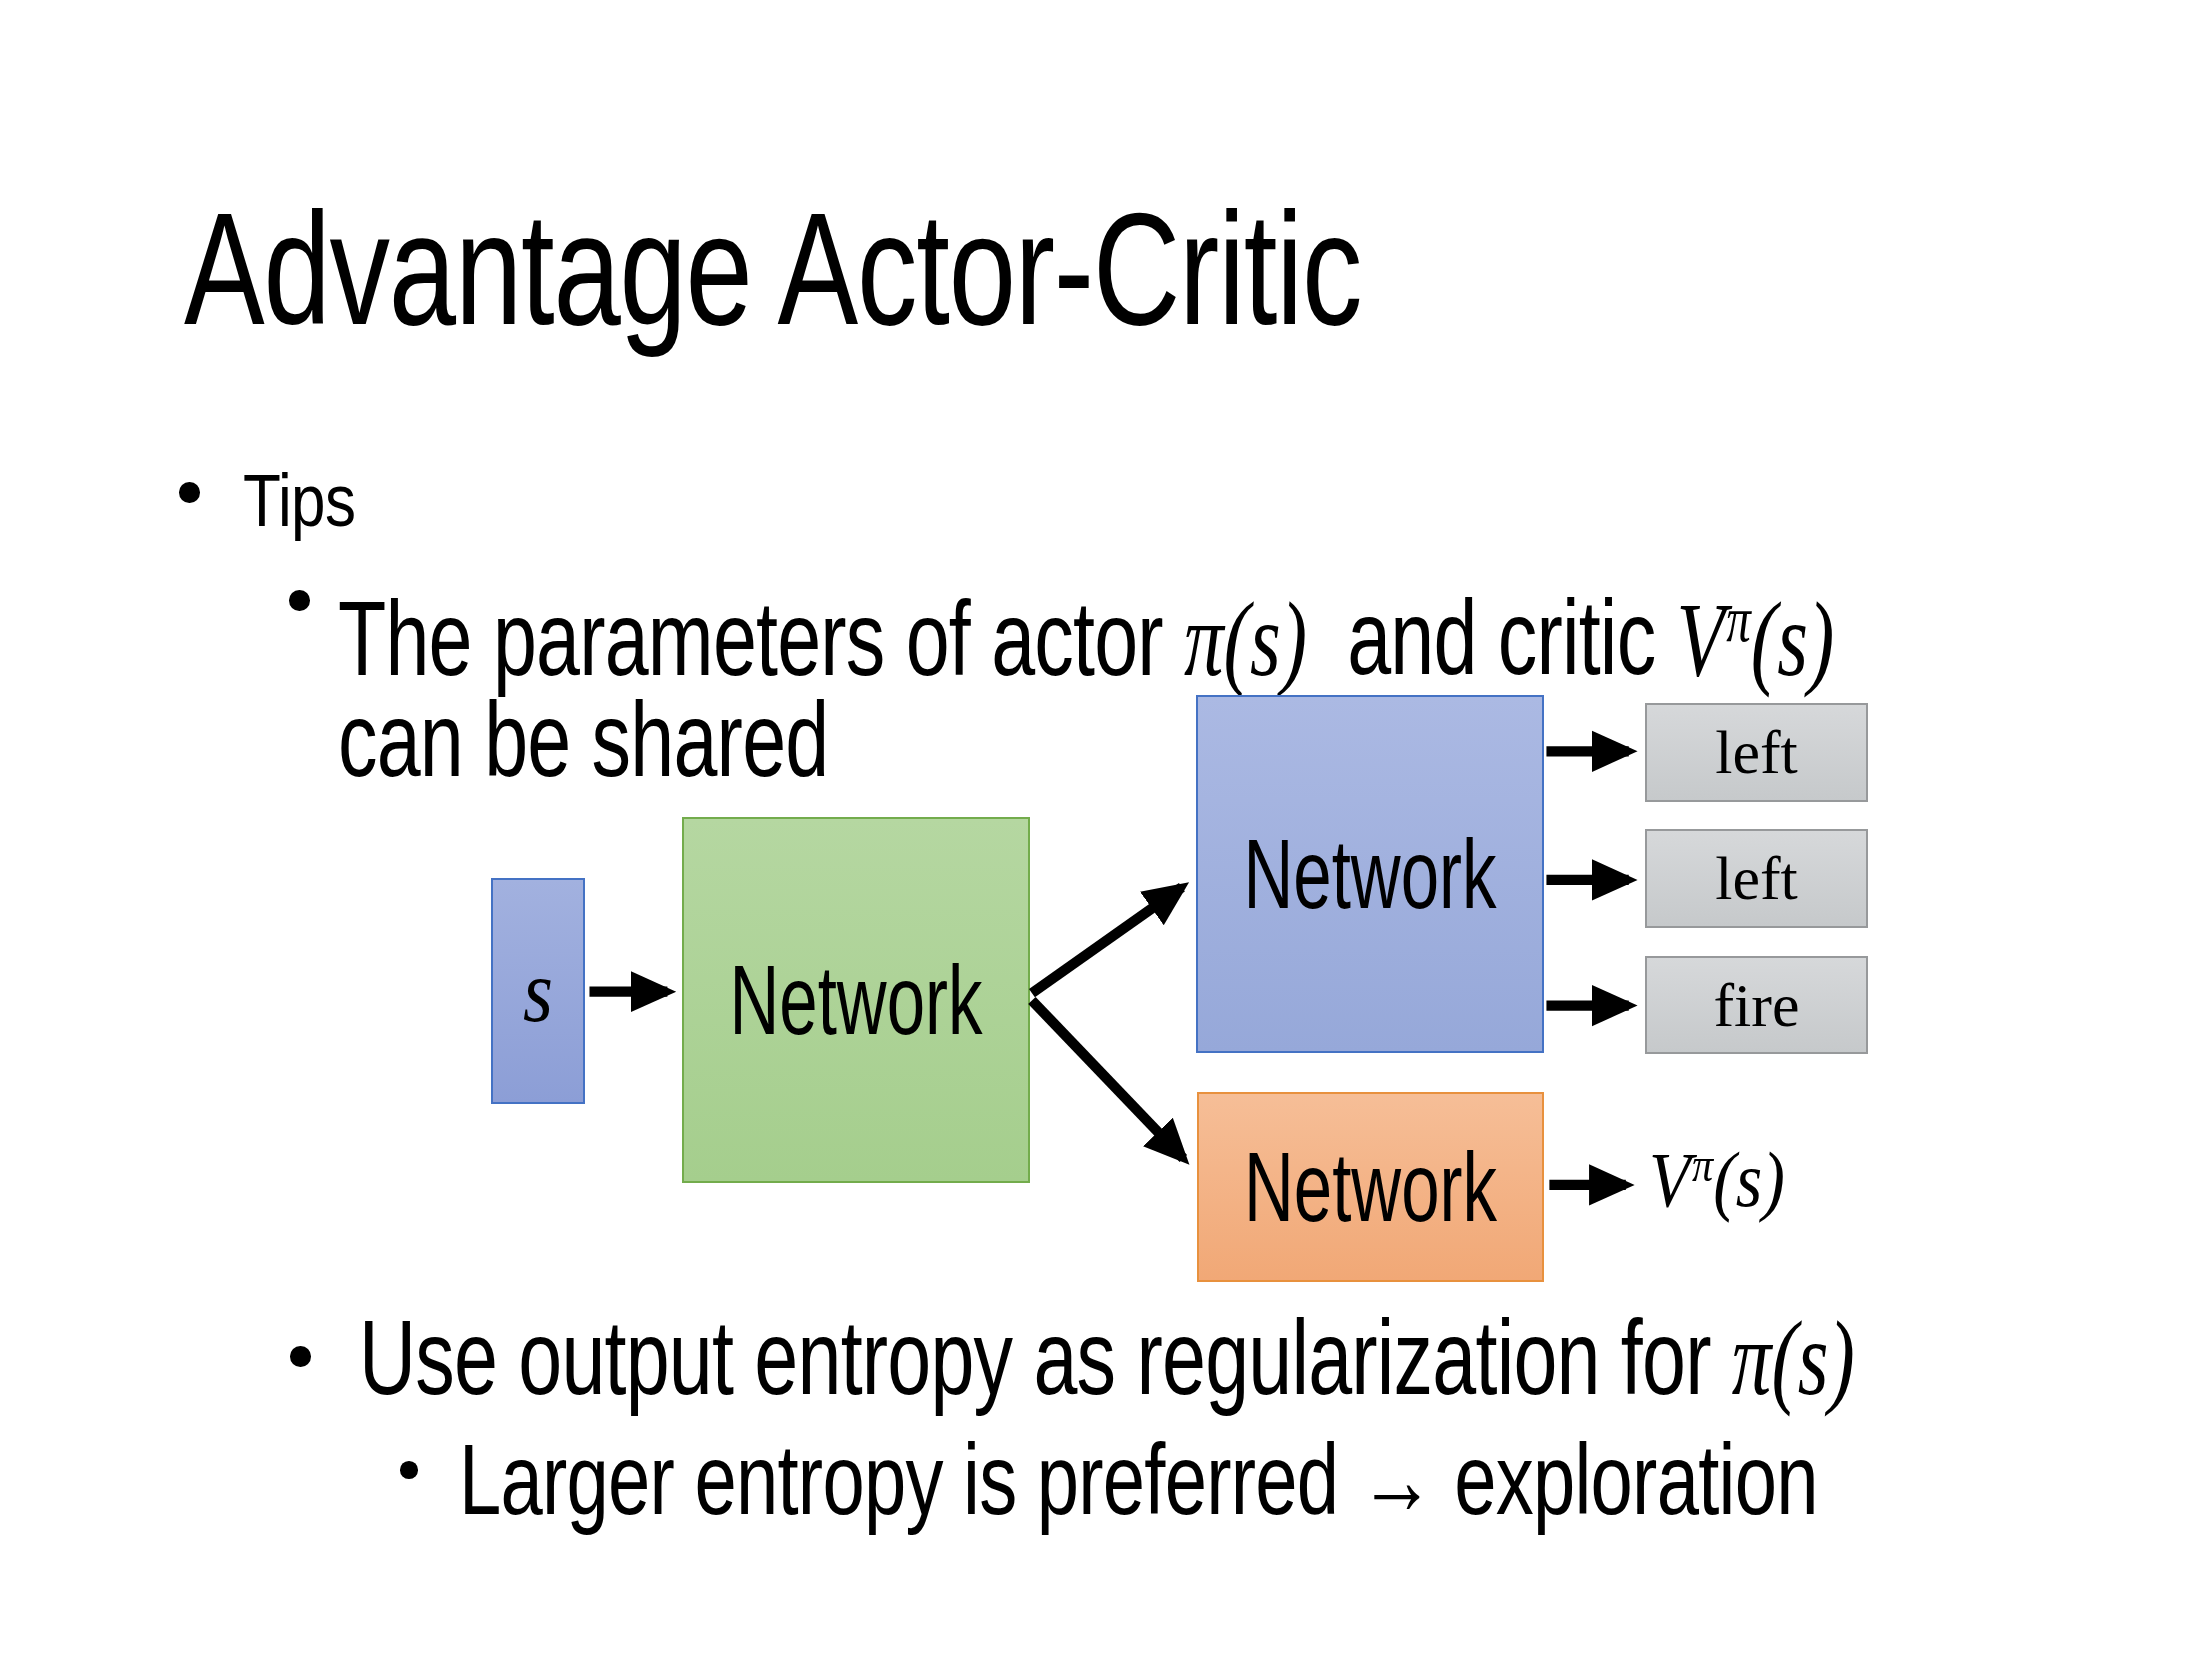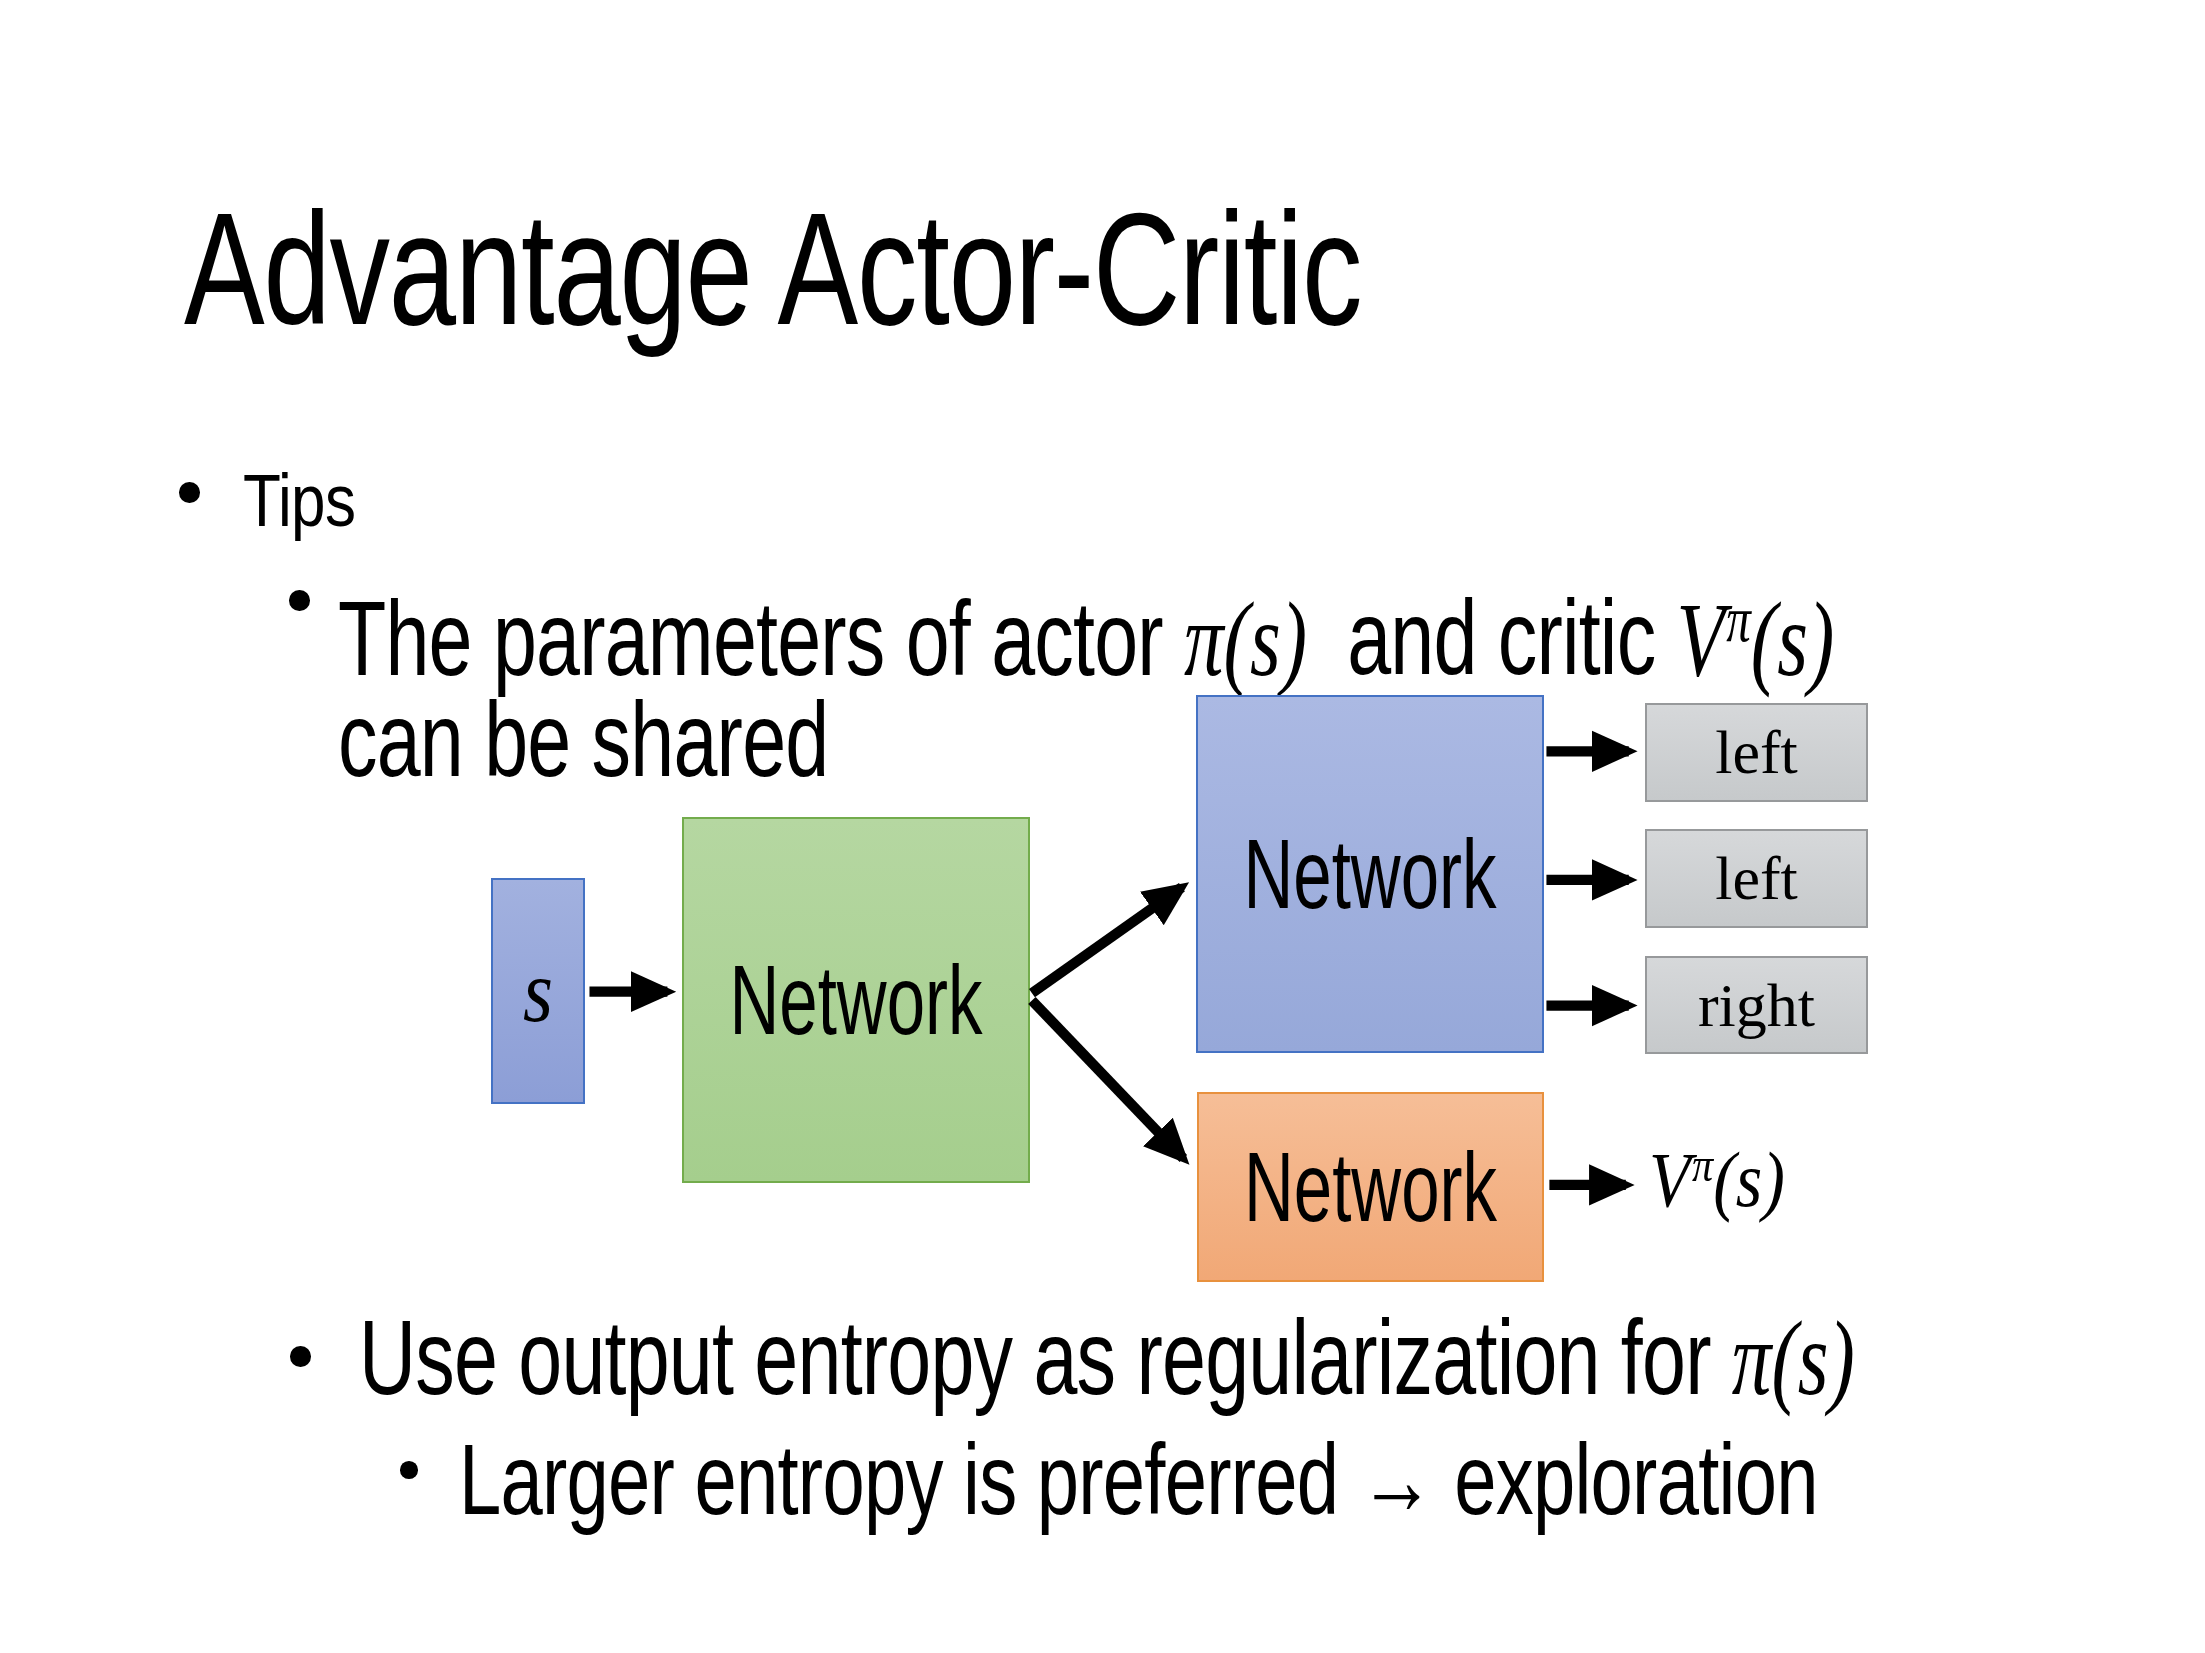--- a/index.html
+++ b/index.html
@@ -131,21 +131,21 @@
     <span class="netlabel">Network</span>
   </div>
 
   <div class="box actionbox" style="top:703px;">
     <span class="actionlabel">left</span>
   </div>
   <div class="box actionbox" style="top:829px;">
     <span class="actionlabel">left</span>
   </div>
   <div class="box actionbox" style="top:956px;height:98px;">
-    <span class="actionlabel">right</span>
+    <span class="actionlabel">fire</span>
   </div>
 
   <div class="abs valuetext" style="left:1649px;top:1141px;">
     <span>V</span><span class="msup">π</span><span>(s)</span>
   </div>
 
   <svg class="arrows" width="2205" height="1654" viewBox="0 0 3000 2250">
     <defs>
       <marker id="ah" markerUnits="userSpaceOnUse" markerWidth="64" markerHeight="58" refX="50" refY="29" orient="auto">
         <polygon points="0,1 62,29 0,57" fill="#000000"></polygon>

